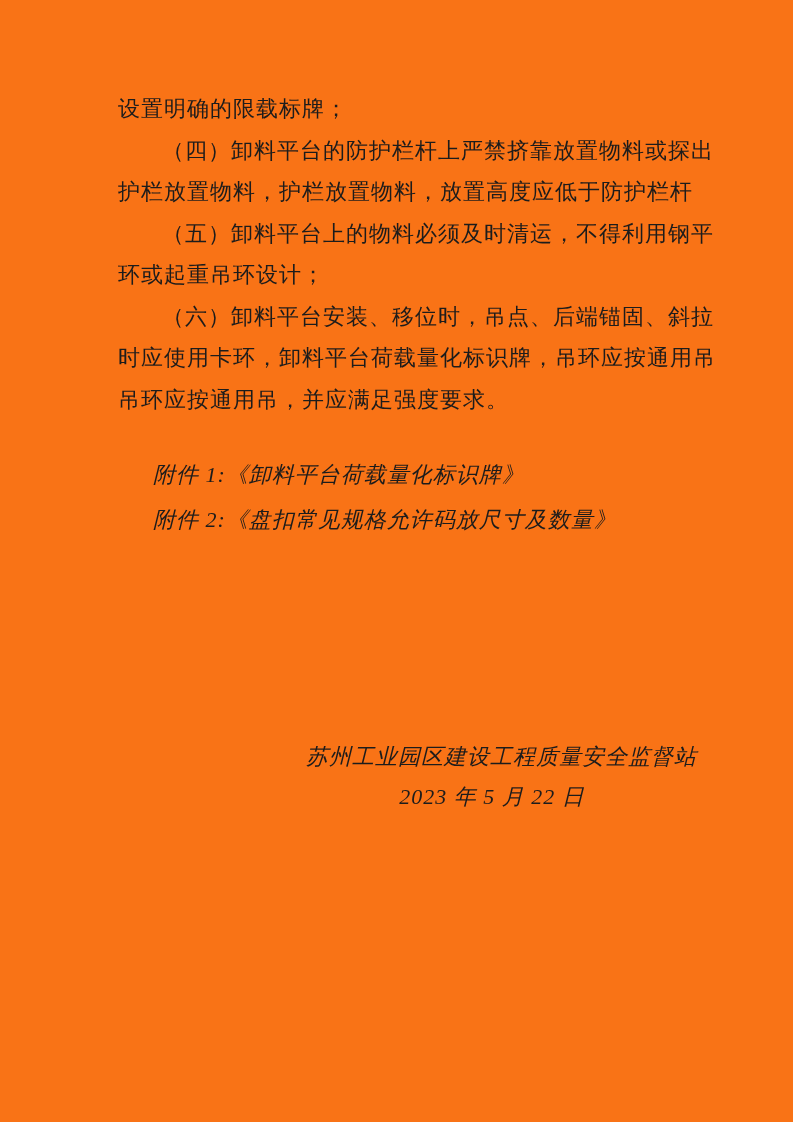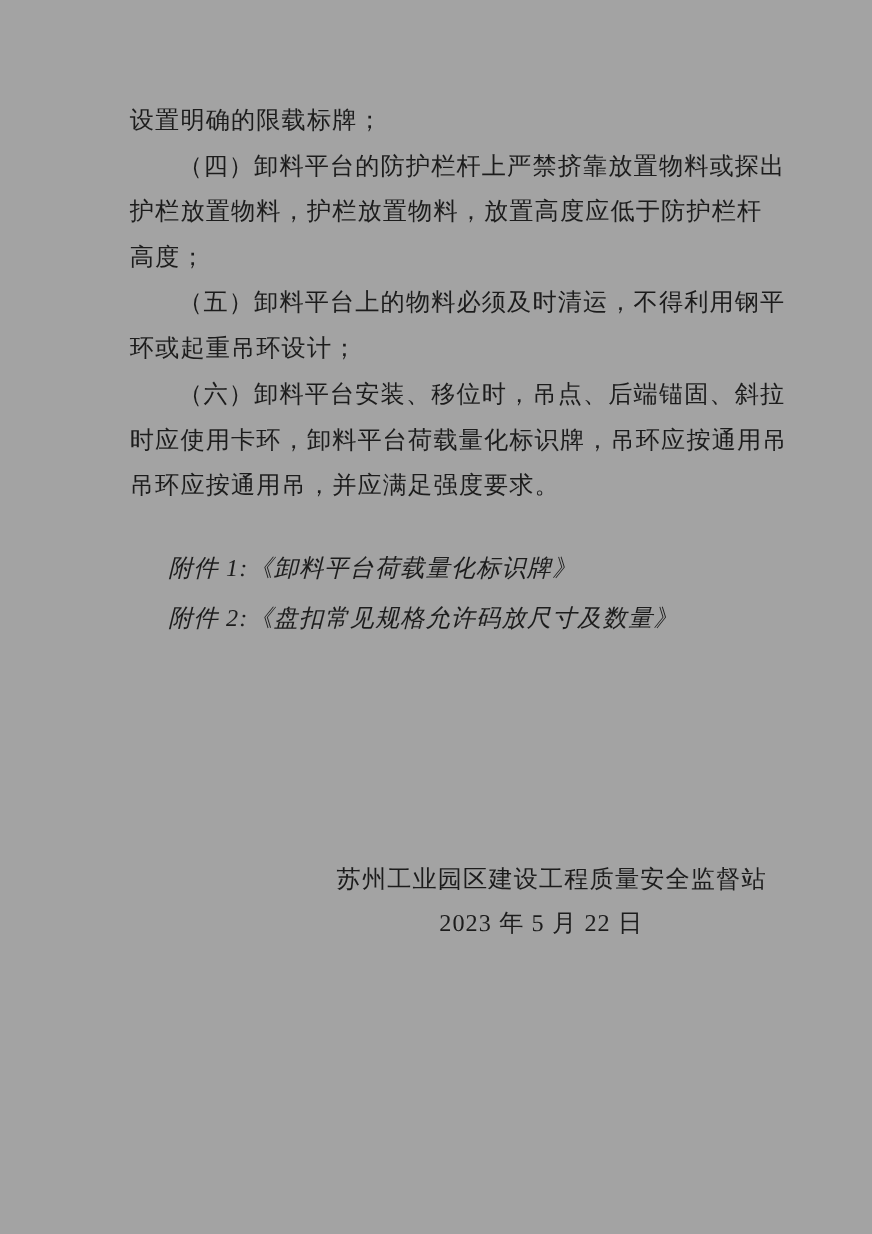--- a/index.html
+++ b/index.html
@@ -5,21 +5,21 @@
   html, body {
     margin: 0;
     padding: 0;
     background: #e8e8e8;
   }
   .page {
     position: relative;
     width: 793px;
     height: 1122px;
     margin: 0 auto;
-    background: #a3a3a3;
+    background: #f97316;
     overflow: hidden;
     font-family: "Liberation Serif", "DejaVu Serif", serif;
     color: #1c1c1c;
   }
   .content {
     padding: 88px 115px 0 118px; 
     font-size: 22px;
     letter-spacing: 1px;
   }
   .body-line {
@@ -39,38 +39,38 @@
     line-height: 45px;
     text-indent: 35px;
     white-space: nowrap;
   }
   .signature {
     margin-top: 195px;
     margin-left: auto;
     margin-right: 0;
     width: 372px;
     text-align: center;
+    font-style: italic;
   }
   .signature-line {
     height: 40px;
     line-height: 40px;
     white-space: nowrap;
   }
 </style>
 </head>
 <body>
 
 <div class="page">
   <div class="content">
 
     <div class="body-text">
       <div class="body-line">设置明确的限载标牌；</div>
       <div class="body-line para-indent">（四）卸料平台的防护栏杆上严禁挤靠放置物料或探出</div>
       <div class="body-line">护栏放置物料，护栏放置物料，放置高度应低于防护栏杆</div>
-      <div class="body-line">高度；</div>
       <div class="body-line para-indent">（五）卸料平台上的物料必须及时清运，不得利用钢平</div>
       <div class="body-line">环或起重吊环设计；</div>
       <div class="body-line para-indent">（六）卸料平台安装、移位时，吊点、后端锚固、斜拉</div>
       <div class="body-line">时应使用卡环，卸料平台荷载量化标识牌，吊环应按通用吊</div>
       <div class="body-line">吊环应按通用吊，并应满足强度要求。</div>
     </div>
 
     <div class="attachments">
       <div class="attachment-line">附件 1:《卸料平台荷载量化标识牌》</div>
       <div class="attachment-line">附件 2:《盘扣常见规格允许码放尺寸及数量》</div>

